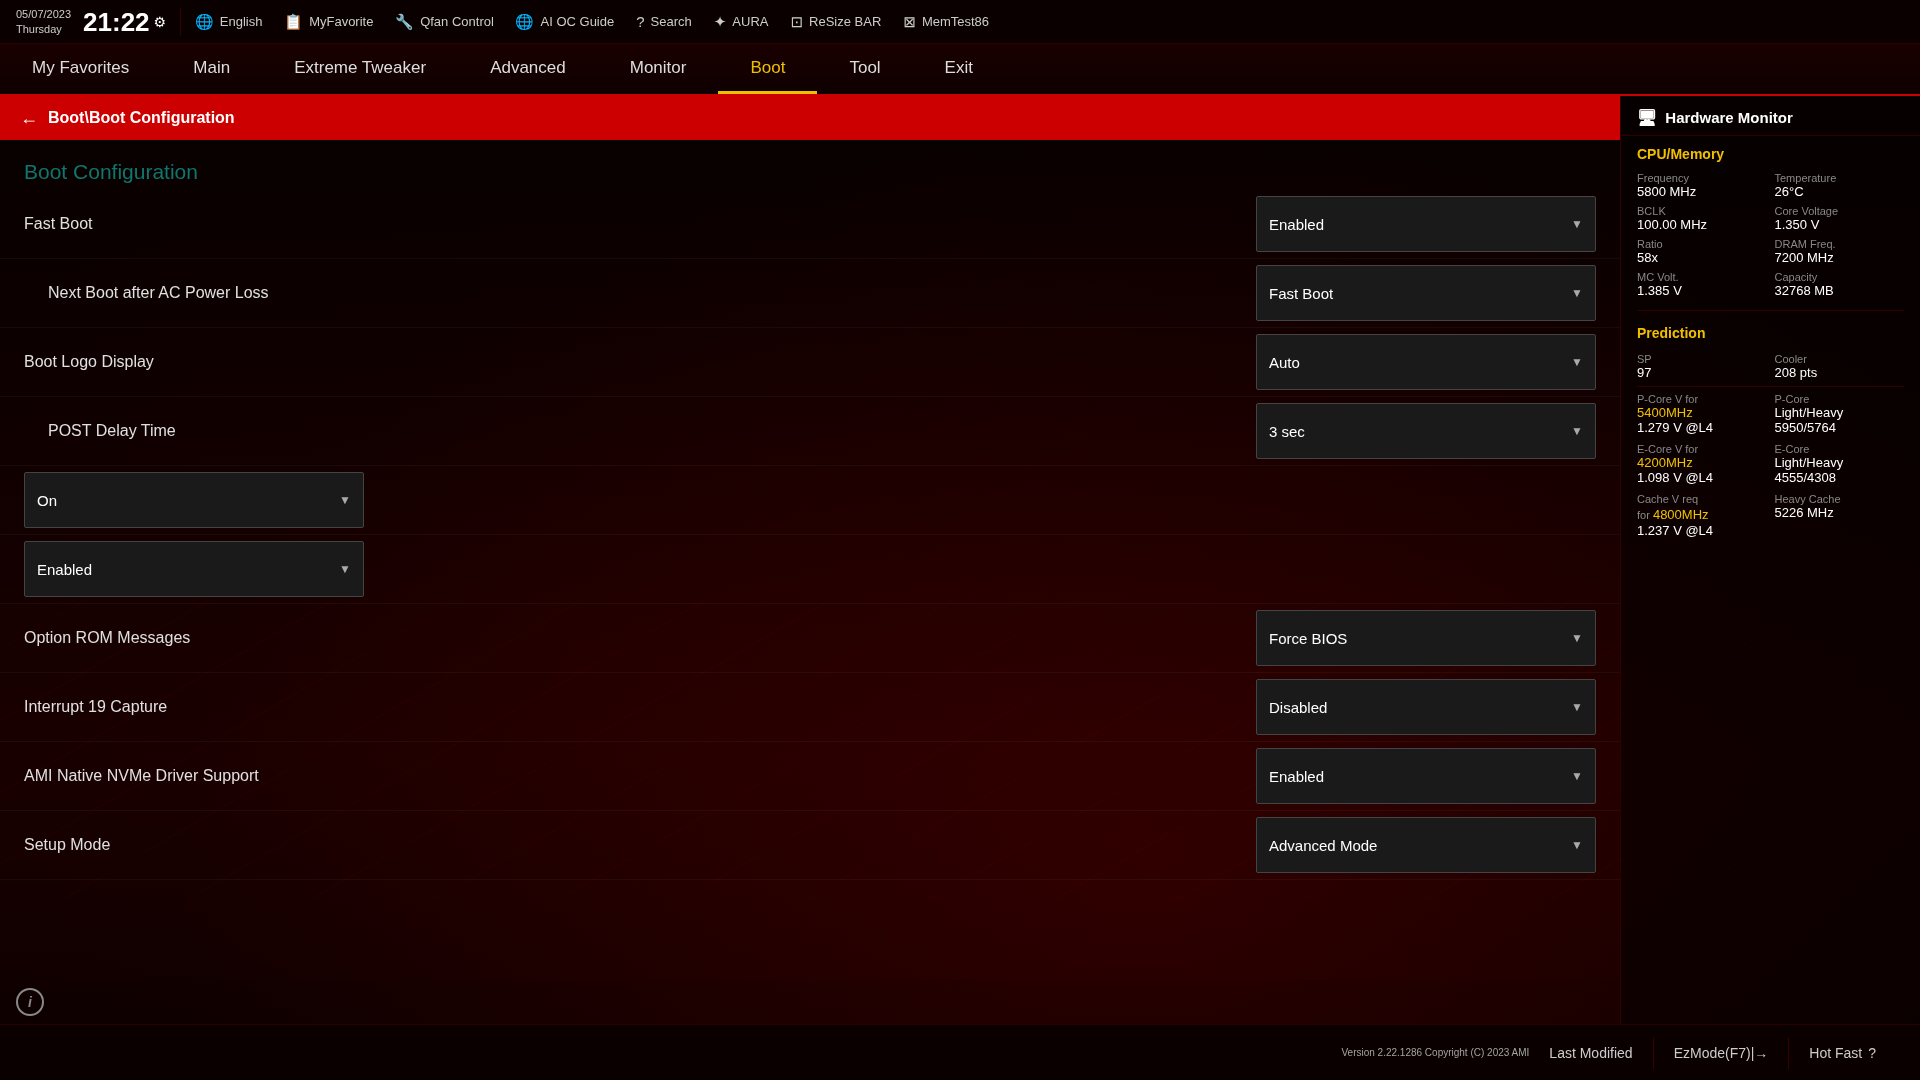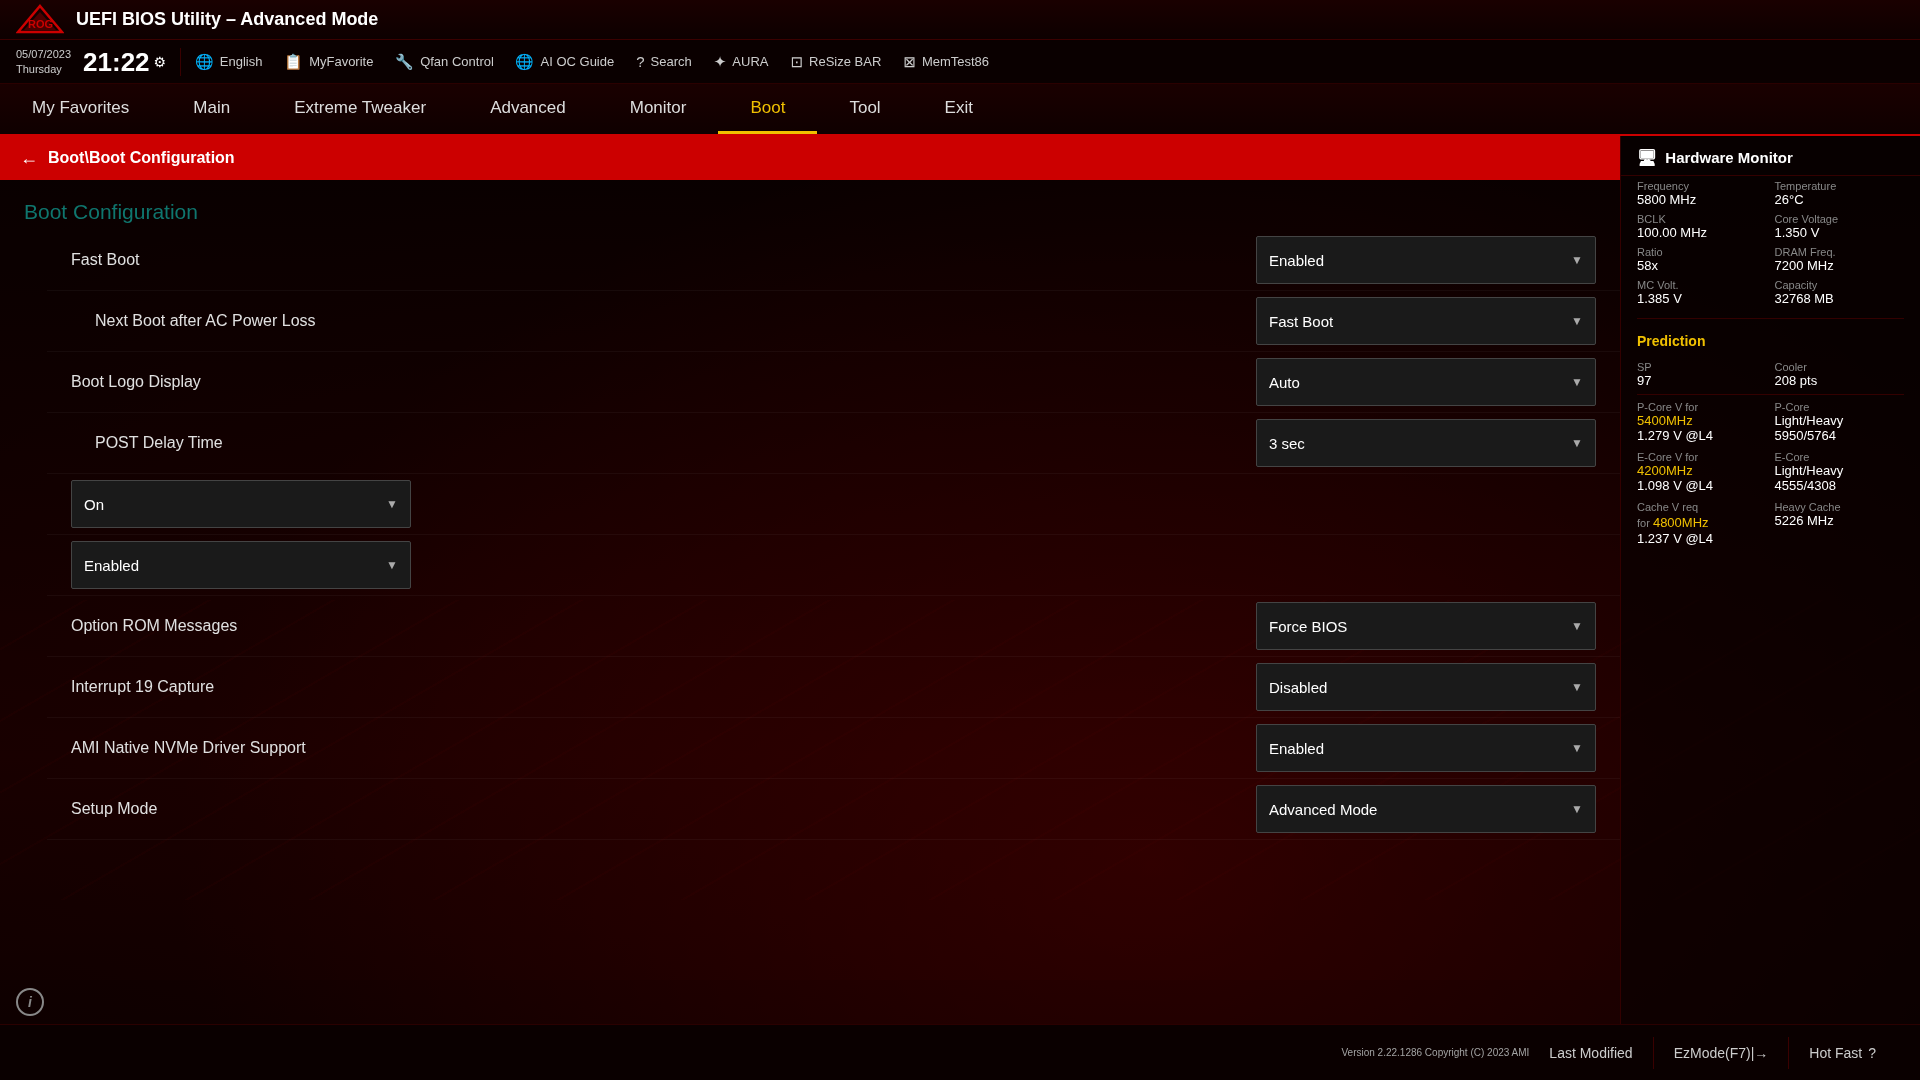--- a/index.html
+++ b/index.html
@@ -204,37 +204,36 @@
       font-size: 21px;
       color: #0f766e;
     }
 
     .setting-row {
       display: flex;
       align-items: center;
       padding: 6px 24px;
       min-height: 52px;
       border-bottom: 1px solid rgba(255,255,255,0.04);
-      margin-left: 47px;
     }
     .setting-row.indented { padding-left: 48px; }
 
     .setting-label {
       flex: 1;
       font-size: 16px;
       color: #e0e0e0;
     }
 
     .setting-control {
       width: 340px;
     }
 
     .dropdown {
       width: 100%;
-      height: 48px;
+      height: 56px;
       background: #1a1a1a;
       border: 1px solid #444;
       color: #fff;
       font-size: 15px;
       padding: 0 12px;
       display: flex;
       align-items: center;
       justify-content: space-between;
       cursor: pointer;
       border-radius: 2px;
@@ -383,31 +382,20 @@
     .footer-btn:last-child { border-right: none; }
     .footer-btn-icon {
       font-size: 14px;
     }
   </style>
 </head>
 <body>
 
 <div class="wrapper">
 
-  <div class="top-bar">
-    <div class="logo-area">
-
-      <svg class="rog-logo" viewBox="0 0 48 32" fill="none" xmlns="http://www.w3.org/2000/svg">
-        <polygon points="24,2 46,28 2,28" fill="none" stroke="#cc0000" stroke-width="2.5"></polygon>
-        <polygon points="24,8 40,26 8,26" fill="#cc0000" opacity="0.3"></polygon>
-        <text x="12" y="24" font-size="11" fill="#cc0000" font-weight="bold">ROG</text>
-      </svg>
-    </div>
-    <span class="title-text">UEFI BIOS Utility – Advanced Mode</span>
-  </div>
 
   <div class="status-bar">
     <div class="datetime">
       <span>05/07/2023</span>
       <span>Thursday</span>
     </div>
     <div style="display:flex;align-items:center;">
       <span class="time-big">21:22</span>
       <span class="gear-icon-inline">⚙</span>
     </div>
@@ -592,20 +580,21 @@
       </div>
 
     </div>
 
     <div class="right-panel">
       <div class="hw-monitor-title">
         <span class="monitor-icon">🖥</span>
         <span>Hardware Monitor</span>
       </div>
 
+      <div class="hw-section-title">CPU/Memory</div>
 
       <div class="hw-grid">
         <div class="hw-item">
           <span class="hw-label">Frequency</span>
           <span class="hw-value">5800 MHz</span>
         </div>
         <div class="hw-item">
           <span class="hw-label">Temperature</span>
           <span class="hw-value">26°C</span>
         </div>

